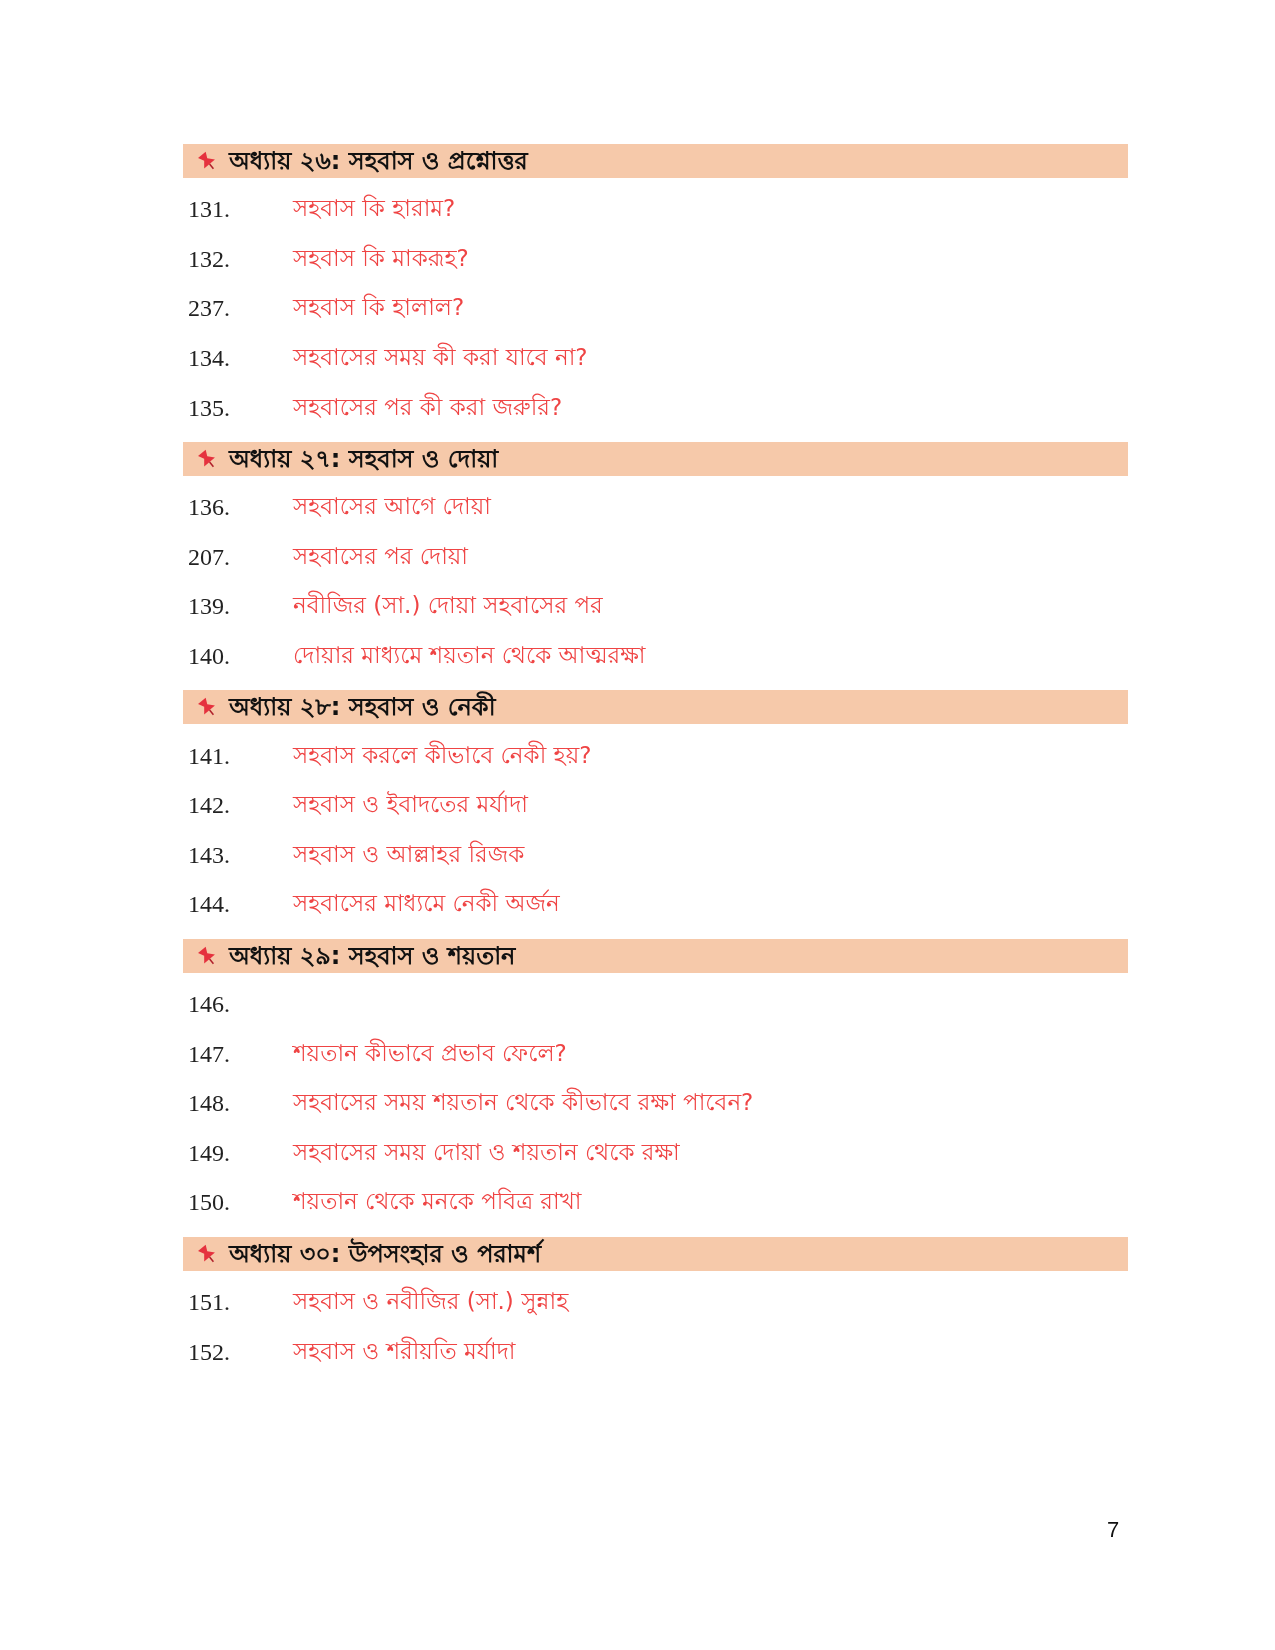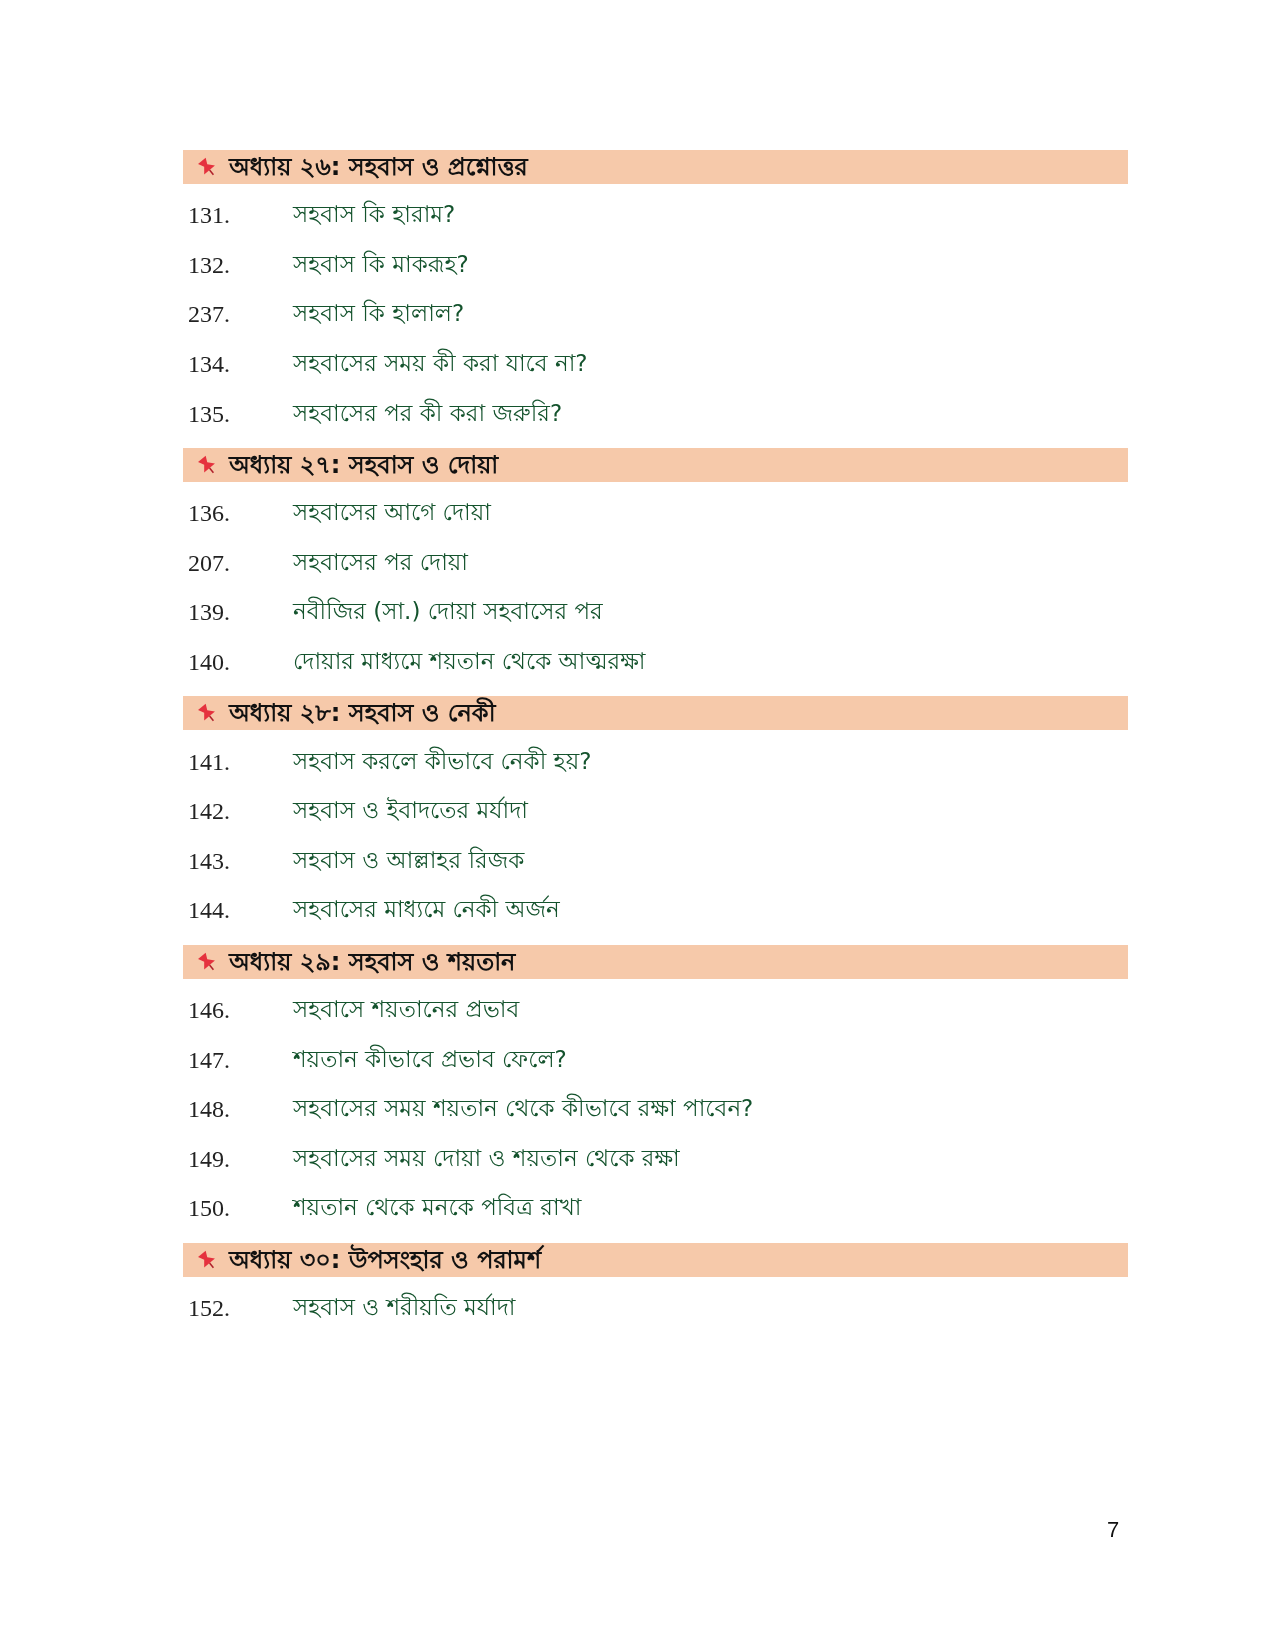--- a/index.html
+++ b/index.html
@@ -1,28 +1,28 @@
 <!DOCTYPE html>
 <html><head>
 <meta charset="utf-8">
 <style>
   html, body { margin: 0; padding: 0; background: #ffffff; }
   body { width: 1275px; height: 1650px; position: relative; overflow: hidden;
          font-family: "DejaVu Sans", "Liberation Sans", sans-serif; color: #1a1a1a; }
-  .toc { position: absolute; left: 183px; top: 150px; width: 945px; }
+  .toc { position: absolute; left: 183px; top: 144px; width: 945px; }
   .chapter { margin: 0; }
   .band { height: 34px; background: #f6c9aa; display: flex; align-items: center;
           padding-left: 12px; box-sizing: border-box; }
   .pin { width: 24px; height: 22px; margin-right: 10px; flex: 0 0 auto; }
   .band-title { font-weight: bold; font-size: 24px; color: #111; white-space: nowrap; line-height: 34px; }
   .items { margin: 0; padding: 0; list-style: none; }
   .item { height: 49.6px; display: flex; align-items: center; font-size: 23px; }
   .item:first-child { margin-top: 7px; }
   .num { width: 110px; padding-left: 5px; box-sizing: border-box; font-family: Liberation Serif, serif; font-size: 24px; color: #222; }
-  .txt { white-space: nowrap; color: #14532d; }
+  .txt { white-space: nowrap; color: #ef4444; }
   .chapter + .chapter { margin-top: 9px; }
   .page-number { position: absolute; left: 1107px; top: 1517px; font-family: "Liberation Sans", sans-serif; font-size: 22px; color: #111; }
 </style>
 </head>
 <body>
 
 <div class="toc">
 
   <section class="chapter">
     <div class="band">
@@ -116,21 +116,20 @@
     <div class="band">
       <svg class="pin" viewBox="0 0 24 22">
         <path d="M7 3 L17 3 L14 9 L19 15 L5 15 L10 9 Z" transform="rotate(-40 12 11)" fill="#e5323e"></path>
         <path d="M12 15 L12 21" transform="rotate(-40 12 11)" stroke="#b0202a" stroke-width="1.5"></path>
       </svg>
       <span class="band-title">অধ্যায় ২৯: সহবাস ও শয়তান</span>
     </div>
     <ul class="items">
       <li class="item">
           <span class="num">146.</span>
-          <span class="txt">সহবাসে শয়তানের প্রভাব</span>
         </li>
       <li class="item">
           <span class="num">147.</span>
           <span class="txt">শয়তান কীভাবে প্রভাব ফেলে?</span>
         </li>
       <li class="item">
           <span class="num">148.</span>
           <span class="txt">সহবাসের সময় শয়তান থেকে কীভাবে রক্ষা পাবেন?</span>
         </li>
       <li class="item">
@@ -147,20 +146,24 @@
   <section class="chapter">
     <div class="band">
       <svg class="pin" viewBox="0 0 24 22">
         <path d="M7 3 L17 3 L14 9 L19 15 L5 15 L10 9 Z" transform="rotate(-40 12 11)" fill="#e5323e"></path>
         <path d="M12 15 L12 21" transform="rotate(-40 12 11)" stroke="#b0202a" stroke-width="1.5"></path>
       </svg>
       <span class="band-title">অধ্যায় ৩০: উপসংহার ও পরামর্শ</span>
     </div>
     <ul class="items">
       <li class="item">
+          <span class="num">151.</span>
+          <span class="txt">সহবাস ও নবীজির (সা.) সুন্নাহ</span>
+        </li>
+      <li class="item">
           <span class="num">152.</span>
           <span class="txt">সহবাস ও শরীয়তি মর্যাদা</span>
         </li>
     </ul>
   </section>
 </div>
 
 <div class="page-number">7</div>
 
 </body></html>

